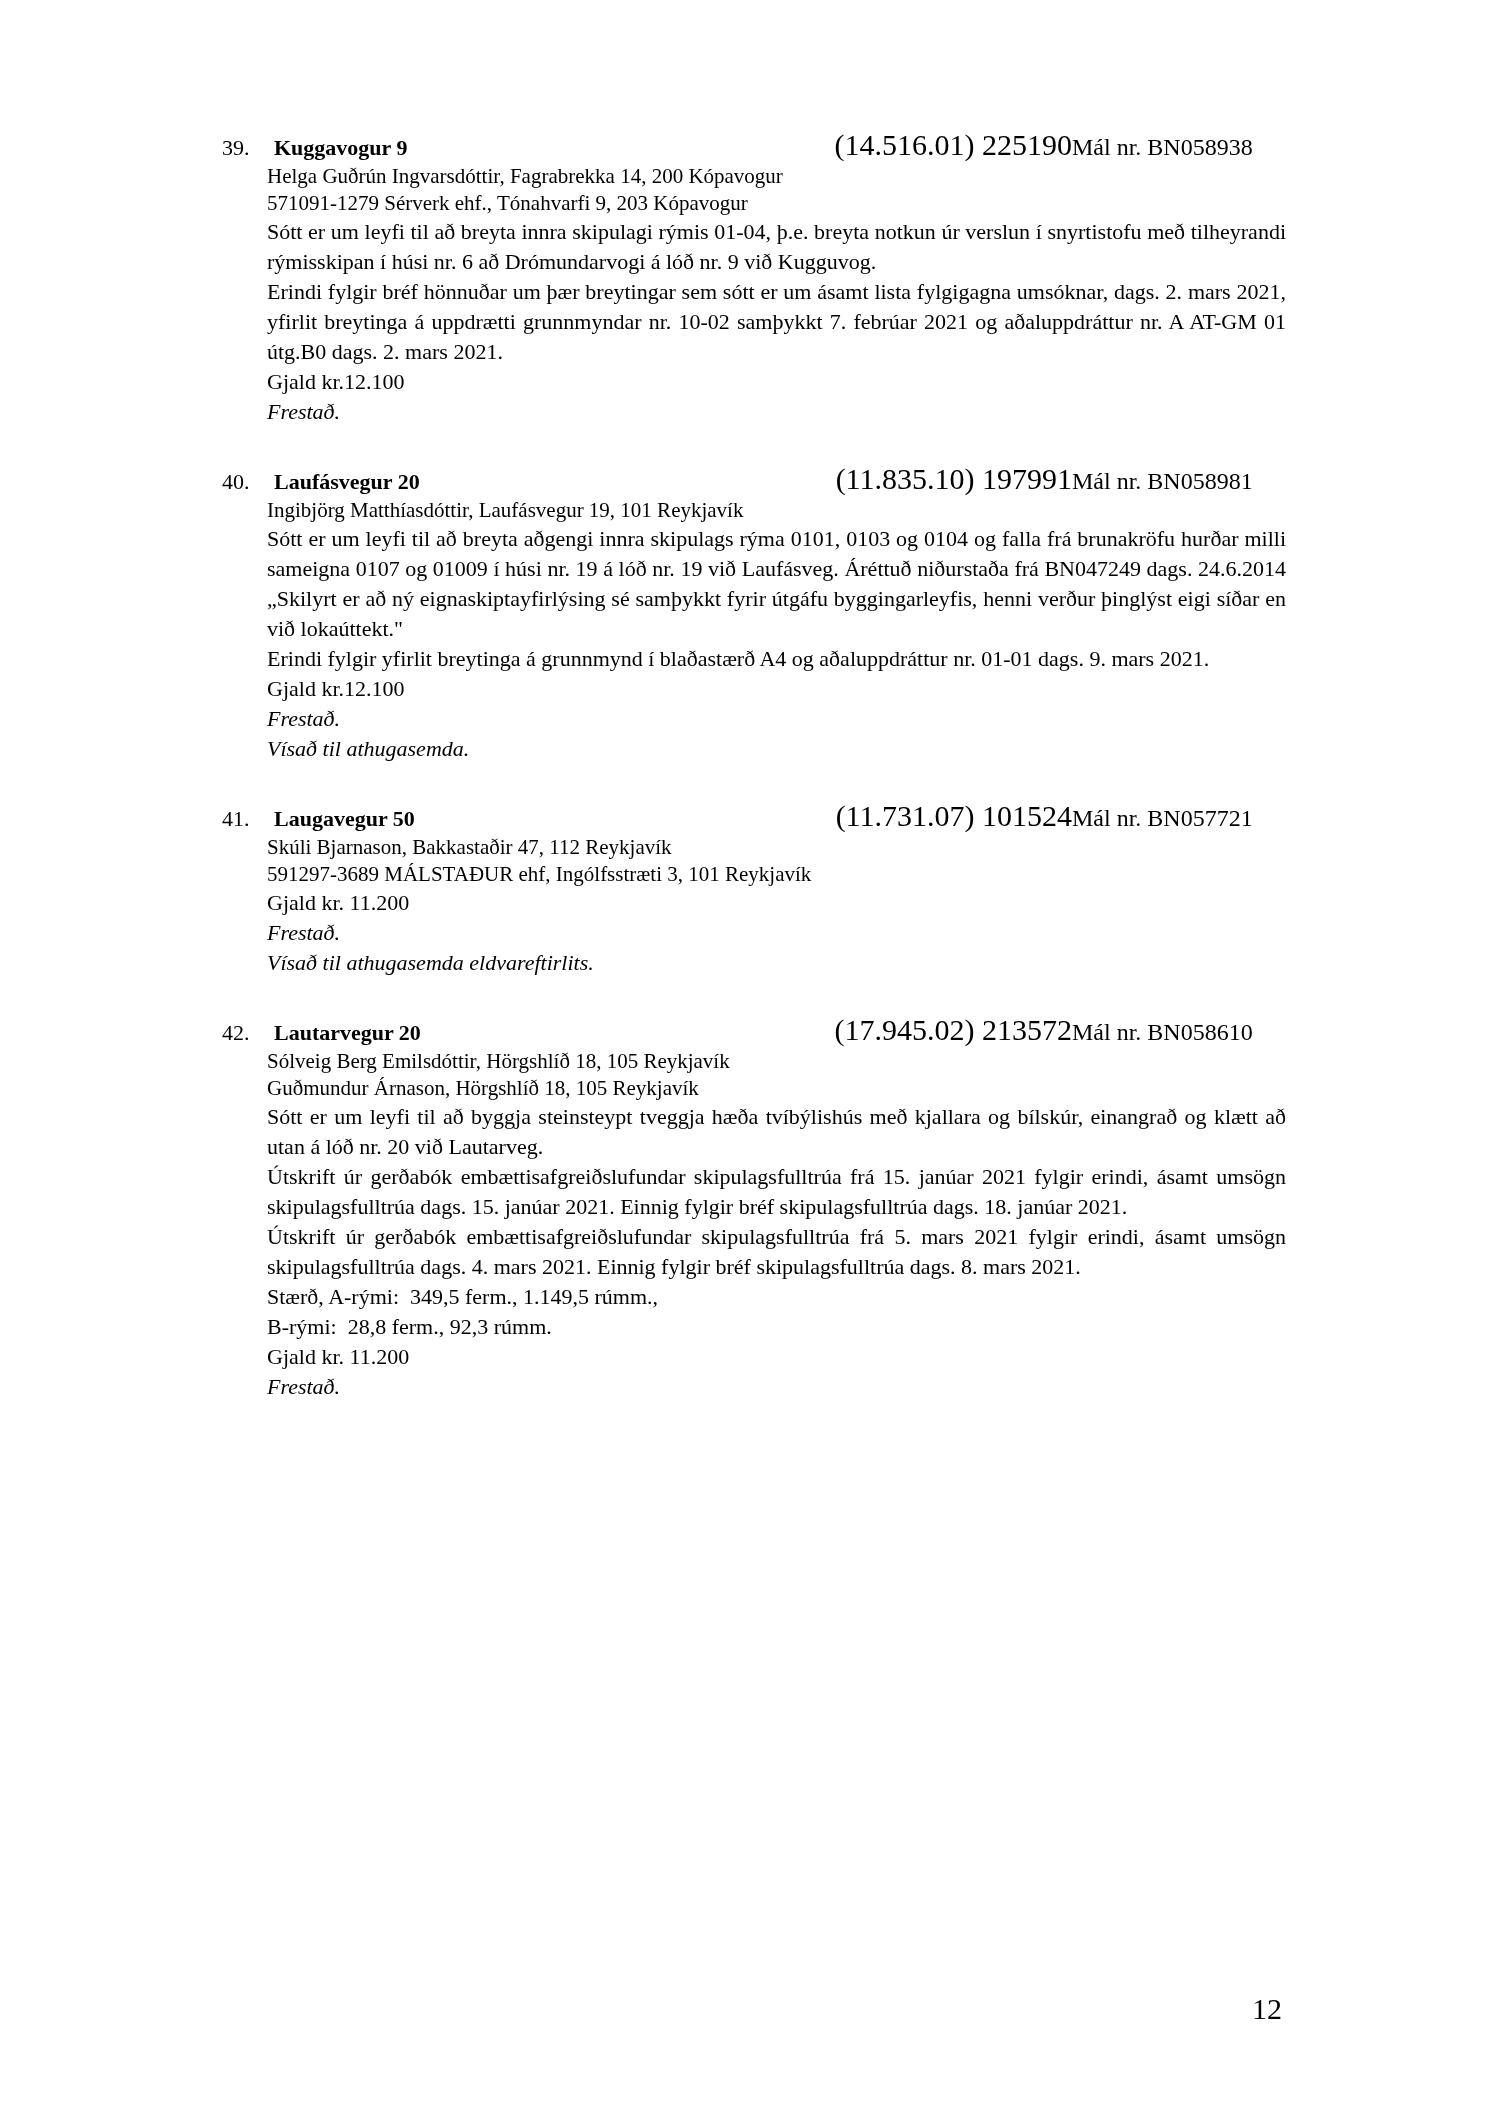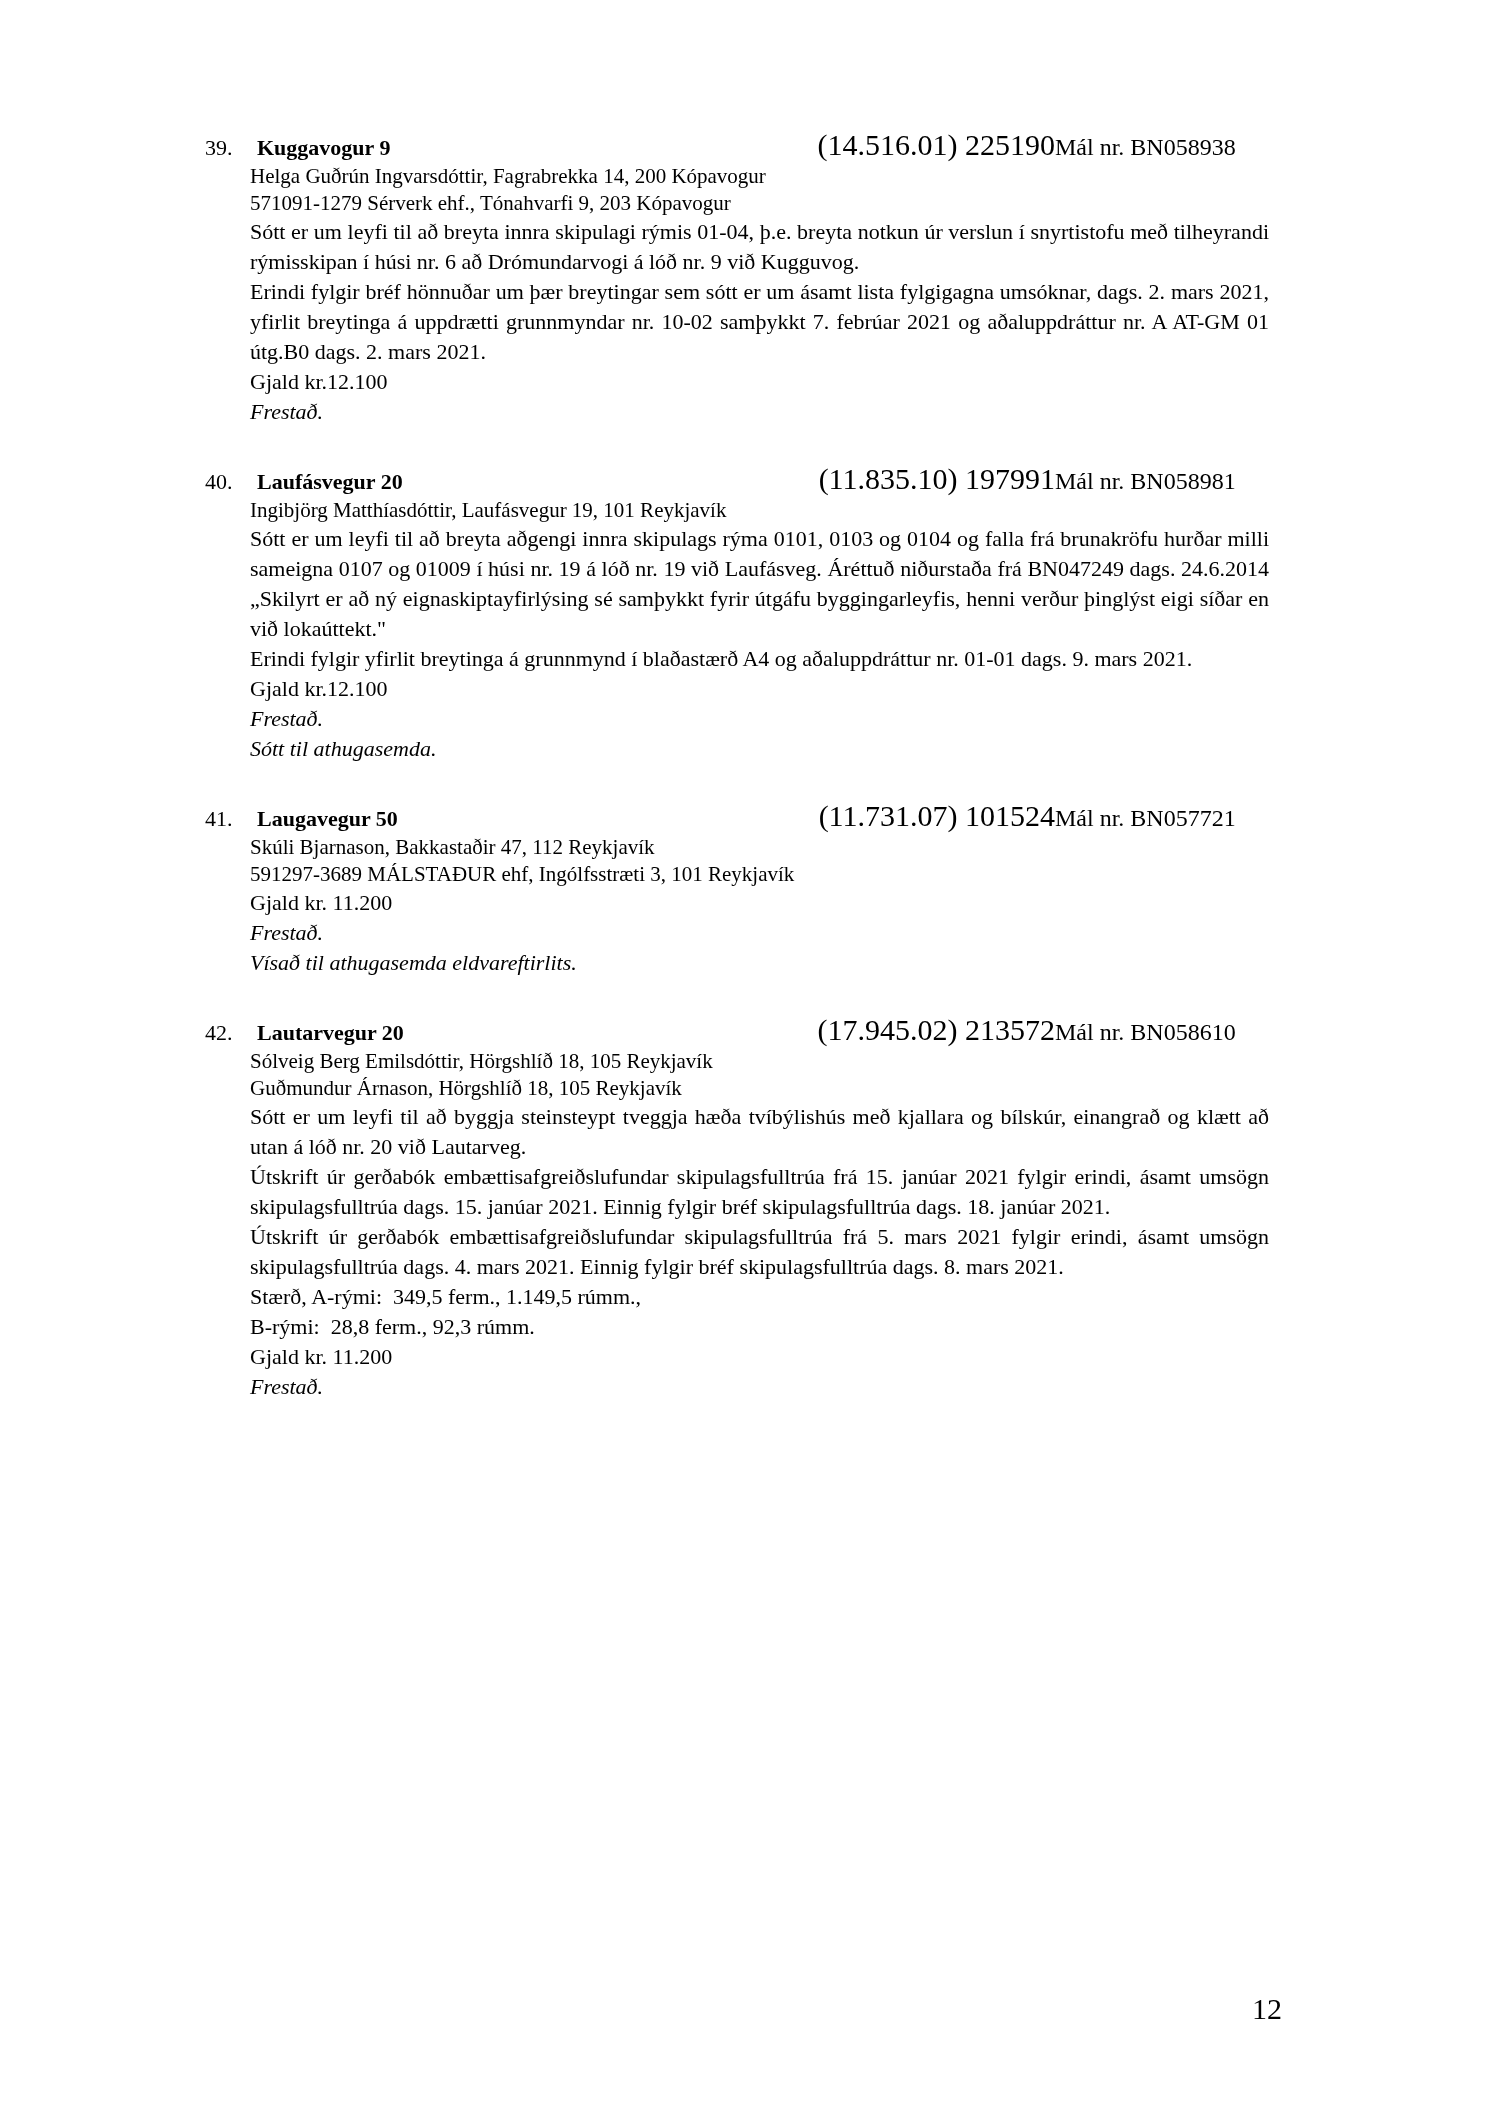--- a/index.html
+++ b/index.html
@@ -11,21 +11,21 @@
     position: relative;
     width: 1500px;
     height: 2122px;
     background: #ffffff;
     color: #000000;
     font-family: "Liberation Serif", "DejaVu Serif", serif;
     overflow: hidden;
   }
   .content {
     position: absolute;
-    left: 205px;
+    left: 222px;
     top: 130px;
     width: 1064px;
   }
   .item {
     margin-bottom: 37px;
   }
   .item-header {
     display: grid;
     grid-template-columns: 52px 488px 310px 1fr;
     font-size: 22px;
@@ -102,21 +102,21 @@
       <span class="item-title">Laufásvegur 20</span>
       <span class="item-reference">(11.835.10) 197991</span>
       <span class="item-case">Mál nr. BN058981</span>
     </div>
     <div class="item-body">
           <p class="line party">Ingibjörg Matthíasdóttir, Laufásvegur 19, 101 Reykjavík</p>
           <p class="line body">Sótt er um leyfi til að breyta aðgengi innra skipulags rýma 0101, 0103 og 0104 og falla frá brunakröfu hurðar milli sameigna 0107 og 01009 í húsi nr. 19 á lóð nr. 19 við Laufásveg. Áréttuð niðurstaða frá BN047249 dags. 24.6.2014 „Skilyrt er að ný eignaskiptayfirlýsing sé samþykkt fyrir útgáfu byggingarleyfis, henni verður þinglýst eigi síðar en við lokaúttekt."</p>
           <p class="line body">Erindi fylgir yfirlit breytinga á grunnmynd í blaðastærð A4 og aðaluppdráttur nr. 01-01 dags. 9. mars 2021.</p>
           <p class="line plain">Gjald kr.12.100</p>
           <p class="line italic">Frestað.</p>
-          <p class="line italic">Sótt til athugasemda.</p>
+          <p class="line italic">Vísað til athugasemda.</p>
         </div>
   </section>
 
   <section class="item">
     <div class="item-header">
       <span class="item-number">41.</span>
       <span class="item-title">Laugavegur 50</span>
       <span class="item-reference">(11.731.07) 101524</span>
       <span class="item-case">Mál nr. BN057721</span>
     </div>

